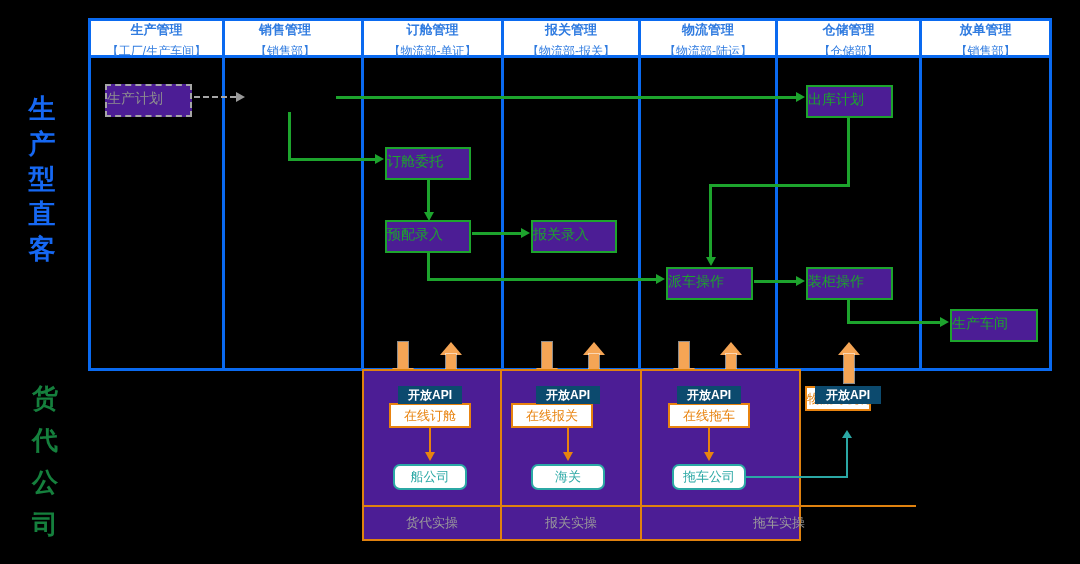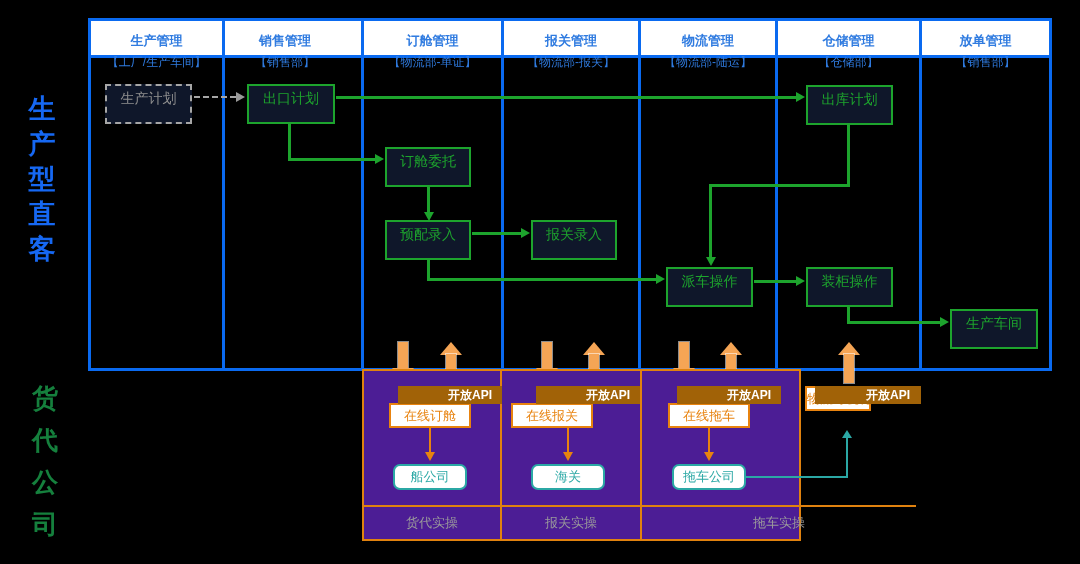--- a/index.html
+++ b/index.html
@@ -7,42 +7,42 @@
          font-family:"Liberation Sans","DejaVu Sans",sans-serif;}
   
   .vlabel{position:absolute;font-weight:bold;word-break:break-all;text-align:center;width:32px;}
   .vlabel.blue{left:26px;top:92px;font-size:27px;line-height:35px;color:#1668F3;}
   .vlabel.orange{left:29px;top:377px;font-size:26px;line-height:42px;color:#15803d;}
   
   .frame{position:absolute;left:88px;top:18px;width:964px;height:353px;border:3px solid #0A6AF0;box-sizing:border-box;}
   .hband{position:absolute;left:91px;top:21px;width:958px;height:34px;background:#ffffff;}
   .hunder{position:absolute;left:91px;top:55px;width:958px;height:3px;background:#0A6AF0;}
   .vdiv{position:absolute;top:21px;height:347px;width:3px;background:#0A6AF0;}
-  .hcell{position:absolute;top:34px;height:34px;display:flex;flex-direction:column;align-items:center;justify-content:center;border-radius:17px;}
+  .hcell{position:absolute;top:23px;height:34px;display:flex;flex-direction:column;align-items:center;justify-content:center;border-radius:17px;}
   .hcell .t{font-size:13px;font-weight:bold;color:#2F7BE0;line-height:16px;white-space:nowrap;}
   .hcell .d{font-size:12px;color:#2F7BE0;line-height:15px;white-space:nowrap;margin-top:6px;}
   
-  .node{position:absolute;box-sizing:border-box;height:40px;background:#0f172a;border:2px solid #1DA42D;
-        color:#1DA42D;font-size:14px;font-weight:500;text-align:center;line-height:24px;white-space:nowrap;}
+  .node{position:absolute;box-sizing:border-box;height:33px;background:#4c1d95;border:2px solid #1DA42D;
+        color:#1DA42D;font-size:14px;font-weight:500;text-align:left;line-height:24px;white-space:nowrap;}
   .node.dashed{border:2px dashed #A6A6A6;color:#8F8F8F;}
   
   .gl{position:absolute;background:#1DA42D;}
   .dashline{position:absolute;height:0;border-top:2px dashed #A6A6A6;}
   .ah{position:absolute;width:0;height:0;}
   .ah.r{border-top:5px solid transparent;border-bottom:5px solid transparent;border-left:9px solid #1DA42D;}
   .ah.r.gray{border-left-color:#999999;}
   .ah.dn{border-left:5px solid transparent;border-right:5px solid transparent;border-top:9px solid #1DA42D;}
   .ah.dn.or{border-top-color:#E8830F;}
   .ah.up-teal{border-left:5px solid transparent;border-right:5px solid transparent;border-bottom:8px solid #2BA8A5;}
   
   .obox{position:absolute;left:362px;top:369px;width:439px;height:172px;background:#4c1d95;border:2px solid #E0820F;box-sizing:border-box;}
   .odiv-v{position:absolute;width:2px;background:#E0820F;top:0;height:168px;}
   .odiv-h{position:absolute;height:2px;background:#E0820F;left:0;width:552px;top:134px;}
   .ofoot{position:absolute;top:136px;height:32px;display:flex;align-items:center;justify-content:center;color:#9B9B9B;font-size:13px;}
-  .badge{position:absolute;height:18px;background:#a16207;color:#fff;font-size:12px;font-weight:bold;text-align:center;line-height:18px;z-index:3;padding-left:40px;}
+  .badge{position:absolute;height:18px;background:#0c4a6e;color:#fff;font-size:12px;font-weight:bold;text-align:center;line-height:18px;z-index:3;}
   .svc{position:absolute;height:25px;background:#fff;border:2px solid #E8830F;box-sizing:border-box;color:#E8830F;
        font-size:13px;text-align:center;line-height:21px;white-space:nowrap;z-index:2;}
   .partner{position:absolute;height:26px;background:#fff;border:2px solid #2BA8A5;border-radius:7px;box-sizing:border-box;
        color:#2BA8A5;font-size:13px;text-align:center;line-height:22px;white-space:nowrap;}
   
   .fshaft{position:absolute;width:10px;background:#F5A555;box-shadow:0 0 0 1px rgba(255,255,255,.55);}
   .fhead-dn{position:absolute;width:0;height:0;border-left:11px solid transparent;border-right:11px solid transparent;border-top:13px solid #F5A555;}
   .fhead-up{position:absolute;width:0;height:0;border-left:11px solid transparent;border-right:11px solid transparent;border-bottom:13px solid #F5A555;}
   
   .oline{position:absolute;background:#E8830F;}
@@ -121,21 +121,20 @@
   <div class="ah dn" style="left:706px;top:257px"></div>
 
   <div class="gl" style="left:754px;top:280px;width:44px;height:3px"></div>
   <div class="ah r" style="left:796px;top:276px"></div>
 
   <div class="gl" style="left:847px;top:295px;width:3px;height:29px"></div>
   <div class="gl" style="left:847px;top:321px;width:95px;height:3px"></div>
   <div class="ah r" style="left:940px;top:317px"></div>
 
   <div class="node dashed" style="left:105px;top:84px;width:87px">生产计划</div>
-  <div class="node" style="left:247px;top:84px;width:88px">出口计划</div>
   <div class="node" style="left:385px;top:147px;width:86px">订舱委托</div>
   <div class="node" style="left:385px;top:220px;width:86px">预配录入</div>
   <div class="node" style="left:531px;top:220px;width:86px">报关录入</div>
   <div class="node" style="left:666px;top:267px;width:87px">派车操作</div>
   <div class="node" style="left:806px;top:85px;width:87px">出库计划</div>
   <div class="node" style="left:806px;top:267px;width:87px">装柜操作</div>
   <div class="node" style="left:950px;top:309px;width:88px">生产车间</div>
 
   <div class="fshaft" style="left:398px;top:342px;height:27px"></div>
   <div class="fhead-dn" style="left:392px;top:368px"></div>

